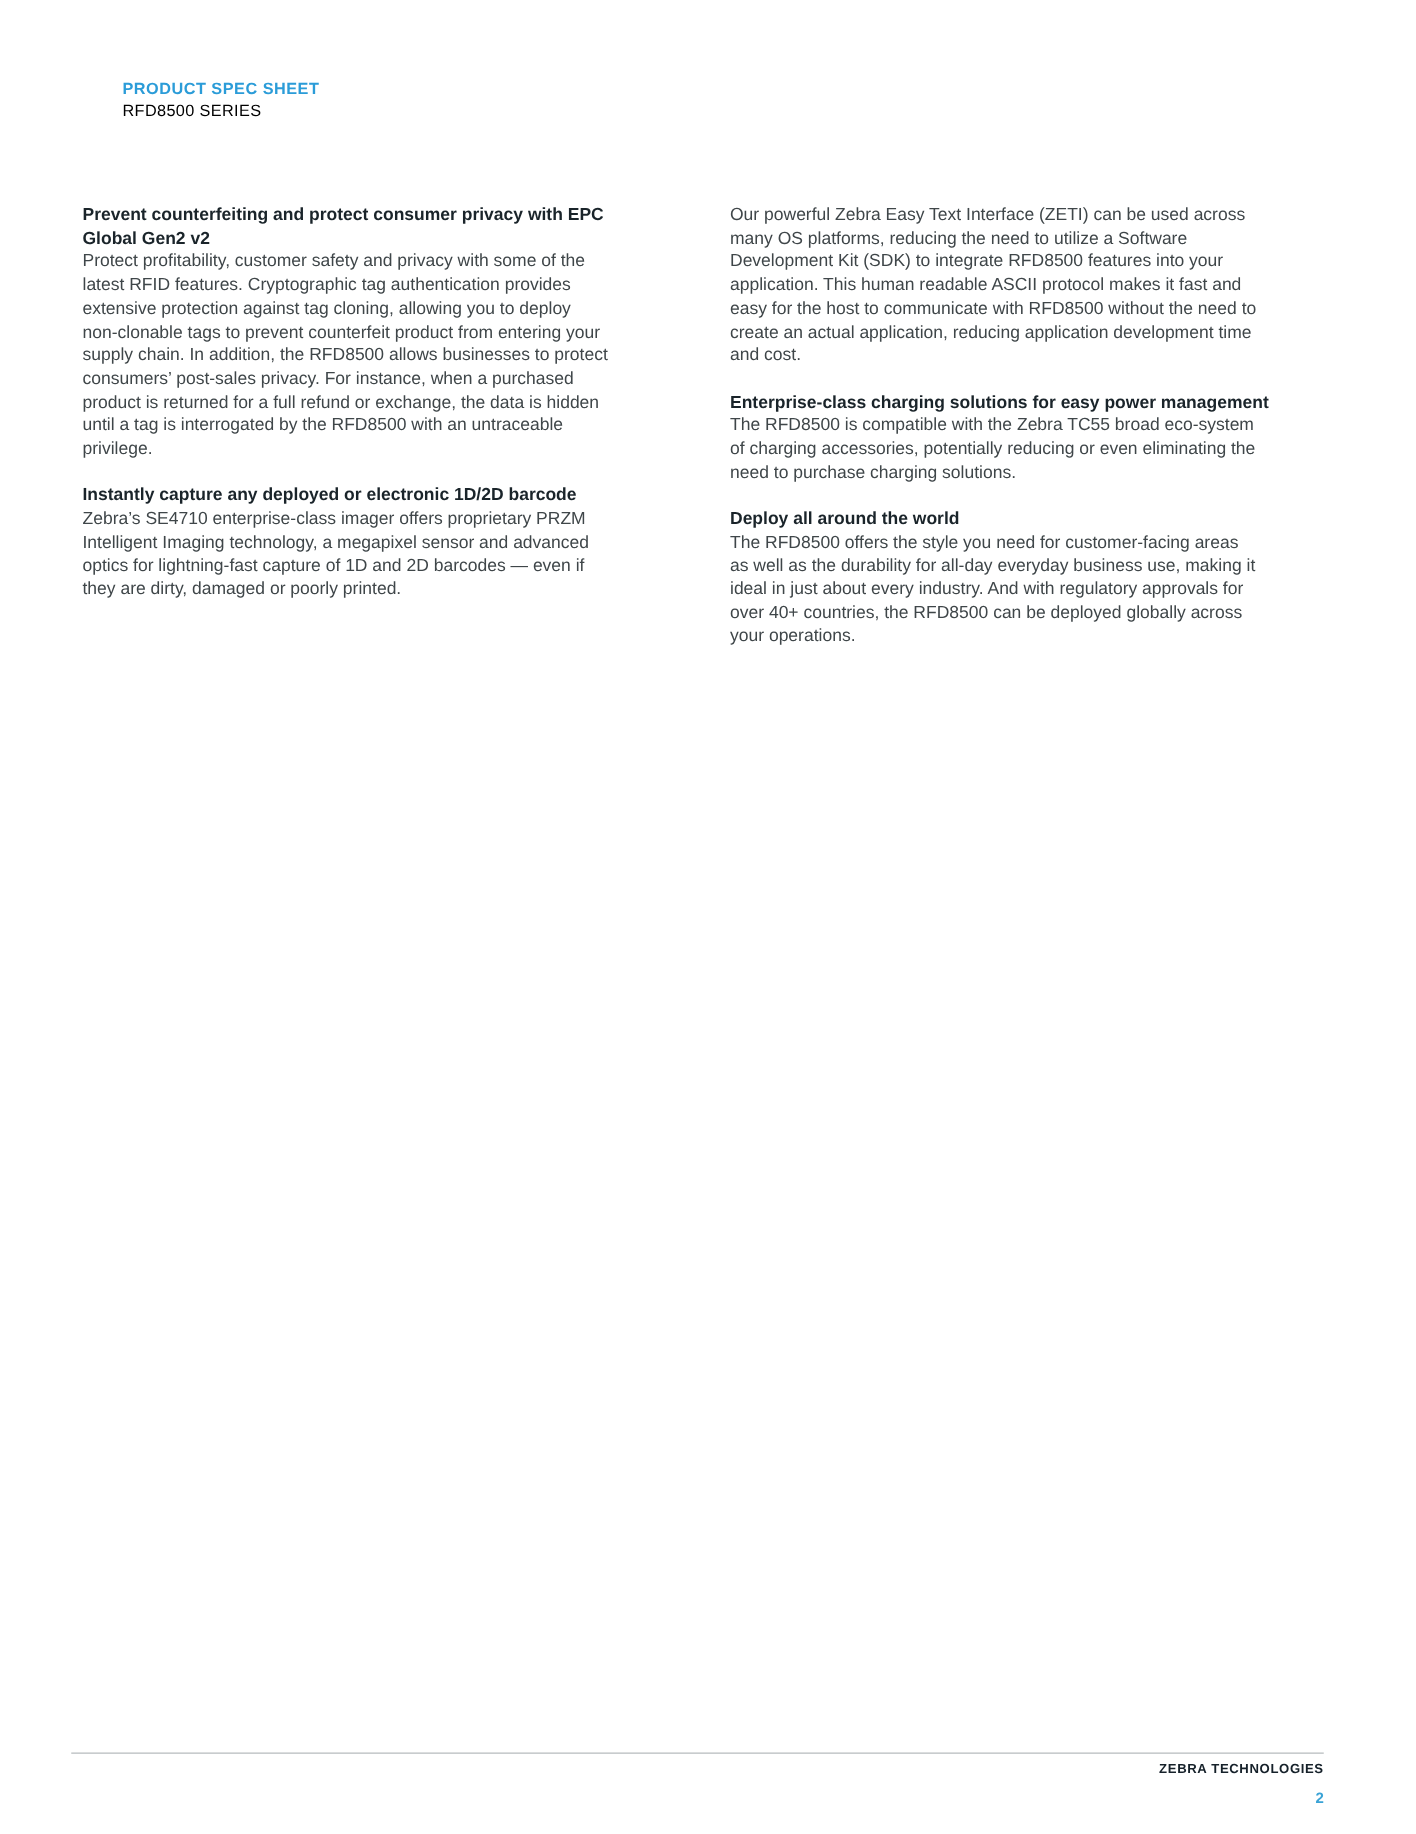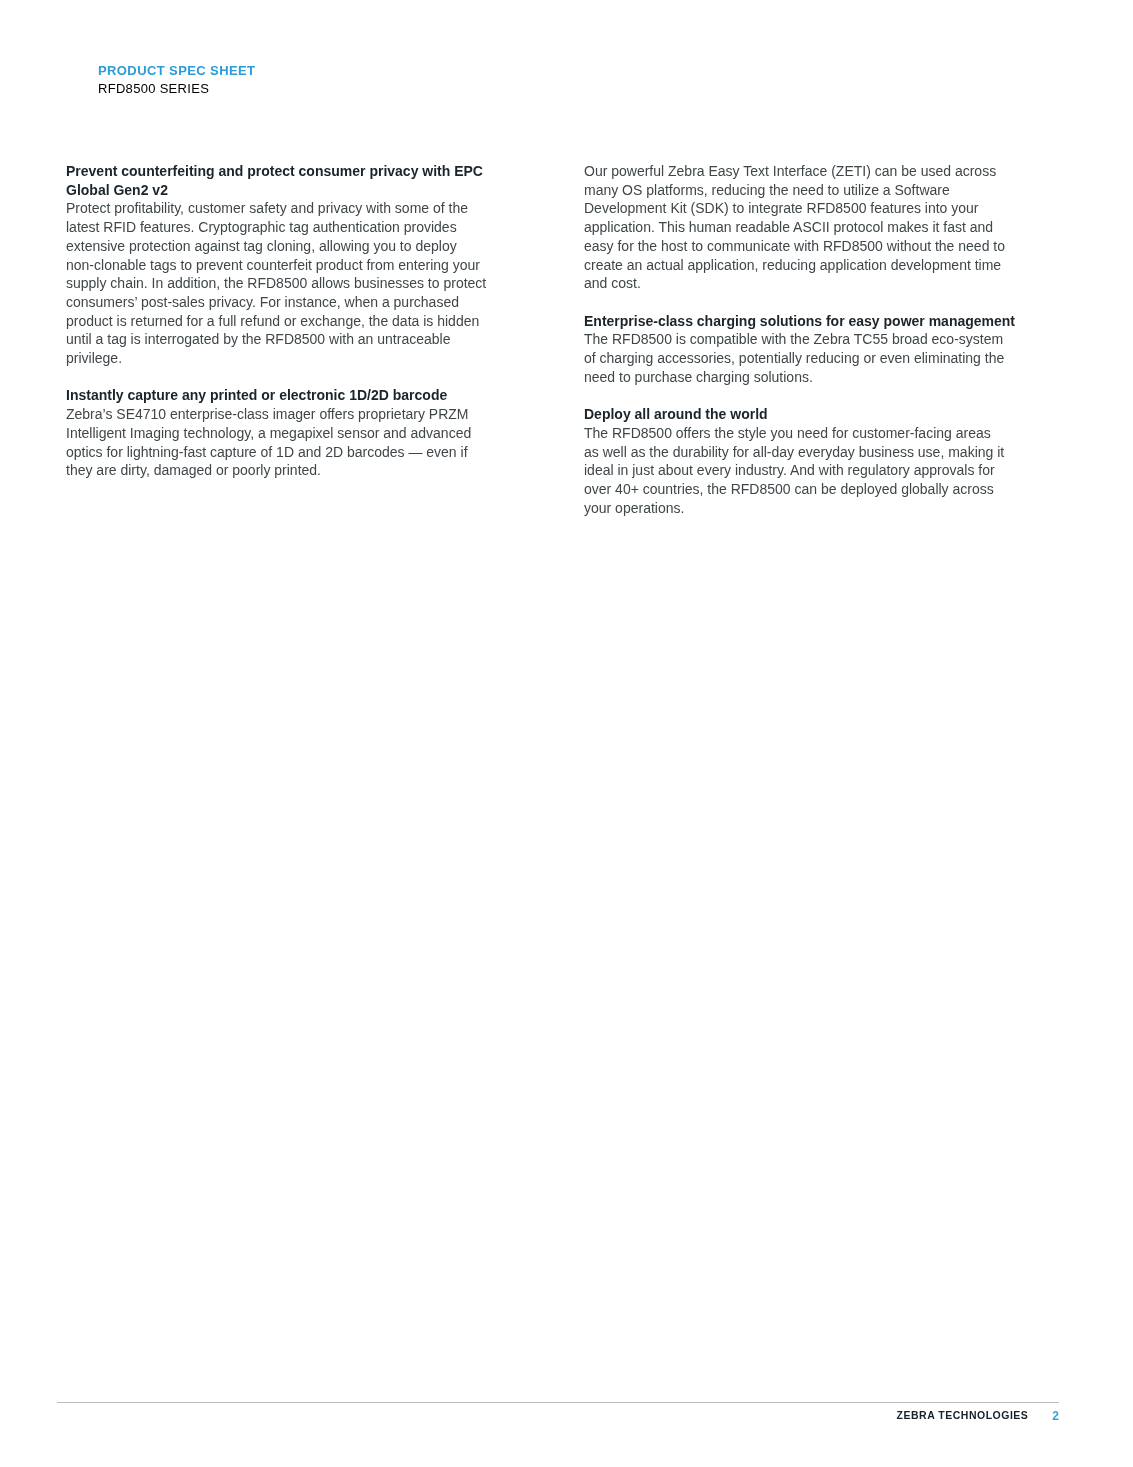--- a/index.html
+++ b/index.html
@@ -62,22 +62,23 @@
     top: 1402px;
     width: 1002px;
     height: 0;
     border-top: 1px solid #b7bcbe;
   }
   .doc-footer {
     position: absolute;
     top: 1409px;
     right: 74px;
     display: flex;
-    align-items: flex-start;
-    gap: 24px;
+    align-items: flex-end;
+    gap: 10px;
+    flex-direction: column;
   }
   .footer-company {
     font-size: 10.5px;
     font-weight: 700;
     letter-spacing: 0.5px;
     color: #16212a;
   }
   .footer-page {
     font-size: 12px;
     font-weight: 700;
@@ -101,21 +102,21 @@
 latest RFID features. Cryptographic tag authentication provides
 extensive protection against tag cloning, allowing you to deploy
 non-clonable tags to prevent counterfeit product from entering your
 supply chain. In addition, the RFD8500 allows businesses to protect
 consumers’ post-sales privacy. For instance, when a purchased
 product is returned for a full refund or exchange, the data is hidden
 until a tag is interrogated by the RFD8500 with an untraceable
 privilege.</p>
     </div>
     <div class="feature">
-      <h3>Instantly capture any printed or electronic 1D/2D barcode</h3>
+      <h3>Instantly capture any deployed or electronic 1D/2D barcode</h3>
       <p>Zebra’s SE4710 enterprise-class imager offers proprietary PRZM
 Intelligent Imaging technology, a megapixel sensor and advanced
 optics for lightning-fast capture of 1D and 2D barcodes — even if
 they are dirty, damaged or poorly printed.</p>
     </div>
   </div>
   <div class="col">
     <div class="feature">
       <p>Our powerful Zebra Easy Text Interface (ZETI) can be used across
 many OS platforms, reducing the need to utilize a Software

